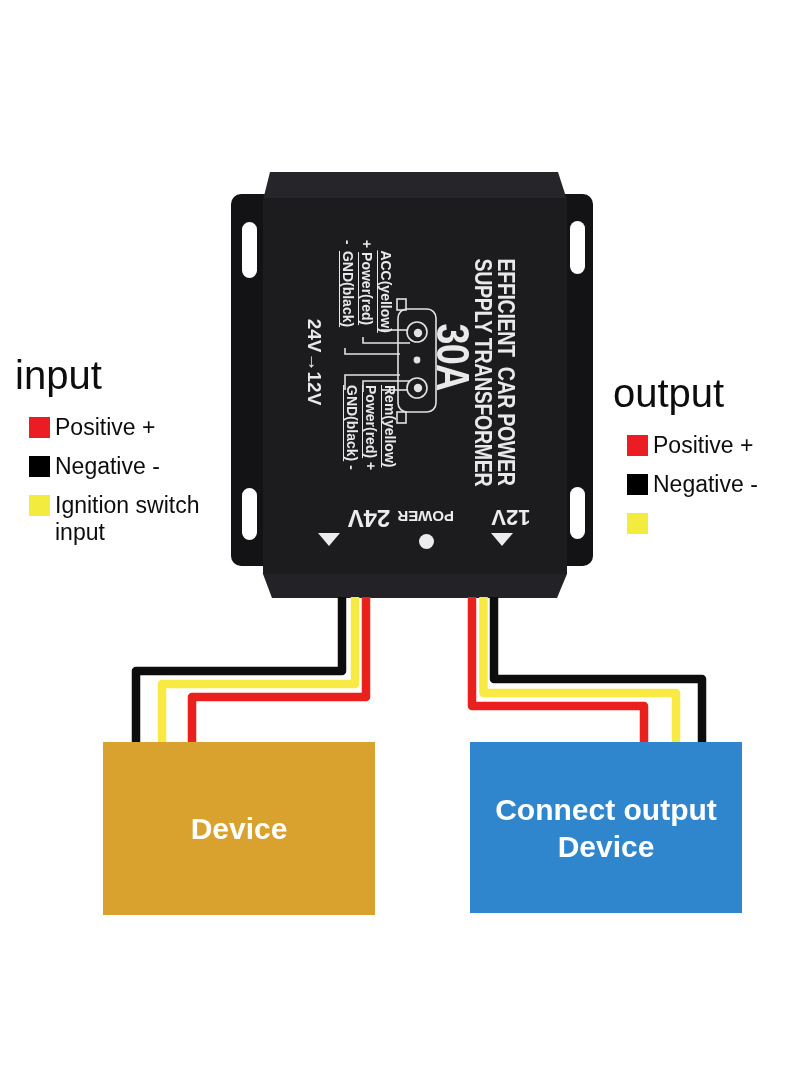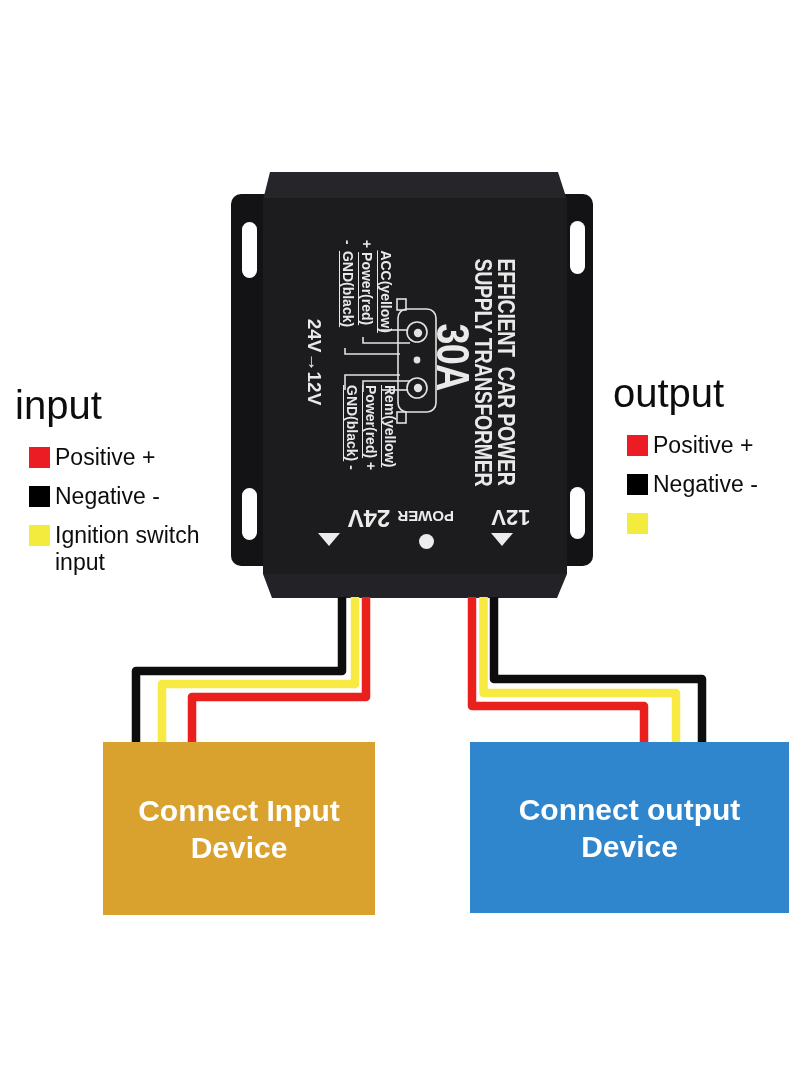--- a/index.html
+++ b/index.html
@@ -40,35 +40,35 @@
             border-right:11px solid transparent;border-top:13px solid #ececec;}
   .tri-24{left:318px;top:533px;}
   .tri-12{left:491px;top:533px;}
   .led{position:absolute;left:419px;top:534px;width:15px;height:15px;border-radius:50%;background:#ececec;}
 
   
   .overlay{position:absolute;left:0;top:0;pointer-events:none;}
 
   
   .legend{position:absolute;color:#0d0d0d;}
-  .legend.left{left:15px;top:382px;width:225px;}
+  .legend.left{left:15px;top:352px;width:225px;}
   .legend.right{left:613px;top:370px;width:190px;}
   .legend-title{font-size:40px;line-height:46px;margin-bottom:16px;}
   .legend-row{display:flex;align-items:flex-start;margin-bottom:12px;padding-left:14px;}
   .sq{width:21px;height:21px;margin-right:5px;margin-top:3px;flex-shrink:0;}
   .sq.c-red{background:#EC1C24;}
   .sq.c-black{background:#000000;}
   .sq.c-yellow{background:#F3EB3D;}
   .legend-label{font-size:23px;line-height:27px;}
 
   
   .cbox{position:absolute;display:flex;flex-direction:column;justify-content:center;align-items:center;
         color:#ffffff;font-weight:bold;font-size:30px;line-height:37px;text-align:center;}
   .cbox.input{left:103px;top:742px;width:272px;height:173px;background:#D9A12E;}
-  .cbox.output{left:470px;top:742px;width:319px;height:171px;background:#2F86CC;}
+  .cbox.output{left:470px;top:742px;width:272px;height:171px;background:#2F86CC;}
 </style>
 </head>
 <body>
 
 <div id="canvas">
 
   <div class="backplate"></div>
   <div class="slot tl"></div>
   <div class="slot tr"></div>
   <div class="slot bl"></div>
@@ -97,21 +97,20 @@
   </div>
 
   <div class="rot180 mark-24v">24V</div>
   <div class="rot180 mark-power">POWER</div>
   <div class="rot180 mark-12v">12V</div>
   <div class="tri-down tri-24"></div>
   <div class="led"></div>
   <div class="tri-down tri-12"></div>
 
   <div class="cbox input">
-    <div>Connect Input</div>
     <div>Device</div>
   </div>
   <div class="cbox output">
     <div>Connect output</div>
     <div>Device</div>
   </div>
 
   <svg class="overlay" width="800" height="1091" viewBox="0 0 800 1091">
 
     <g stroke="#e2e2e2" stroke-width="1.6" fill="none">

